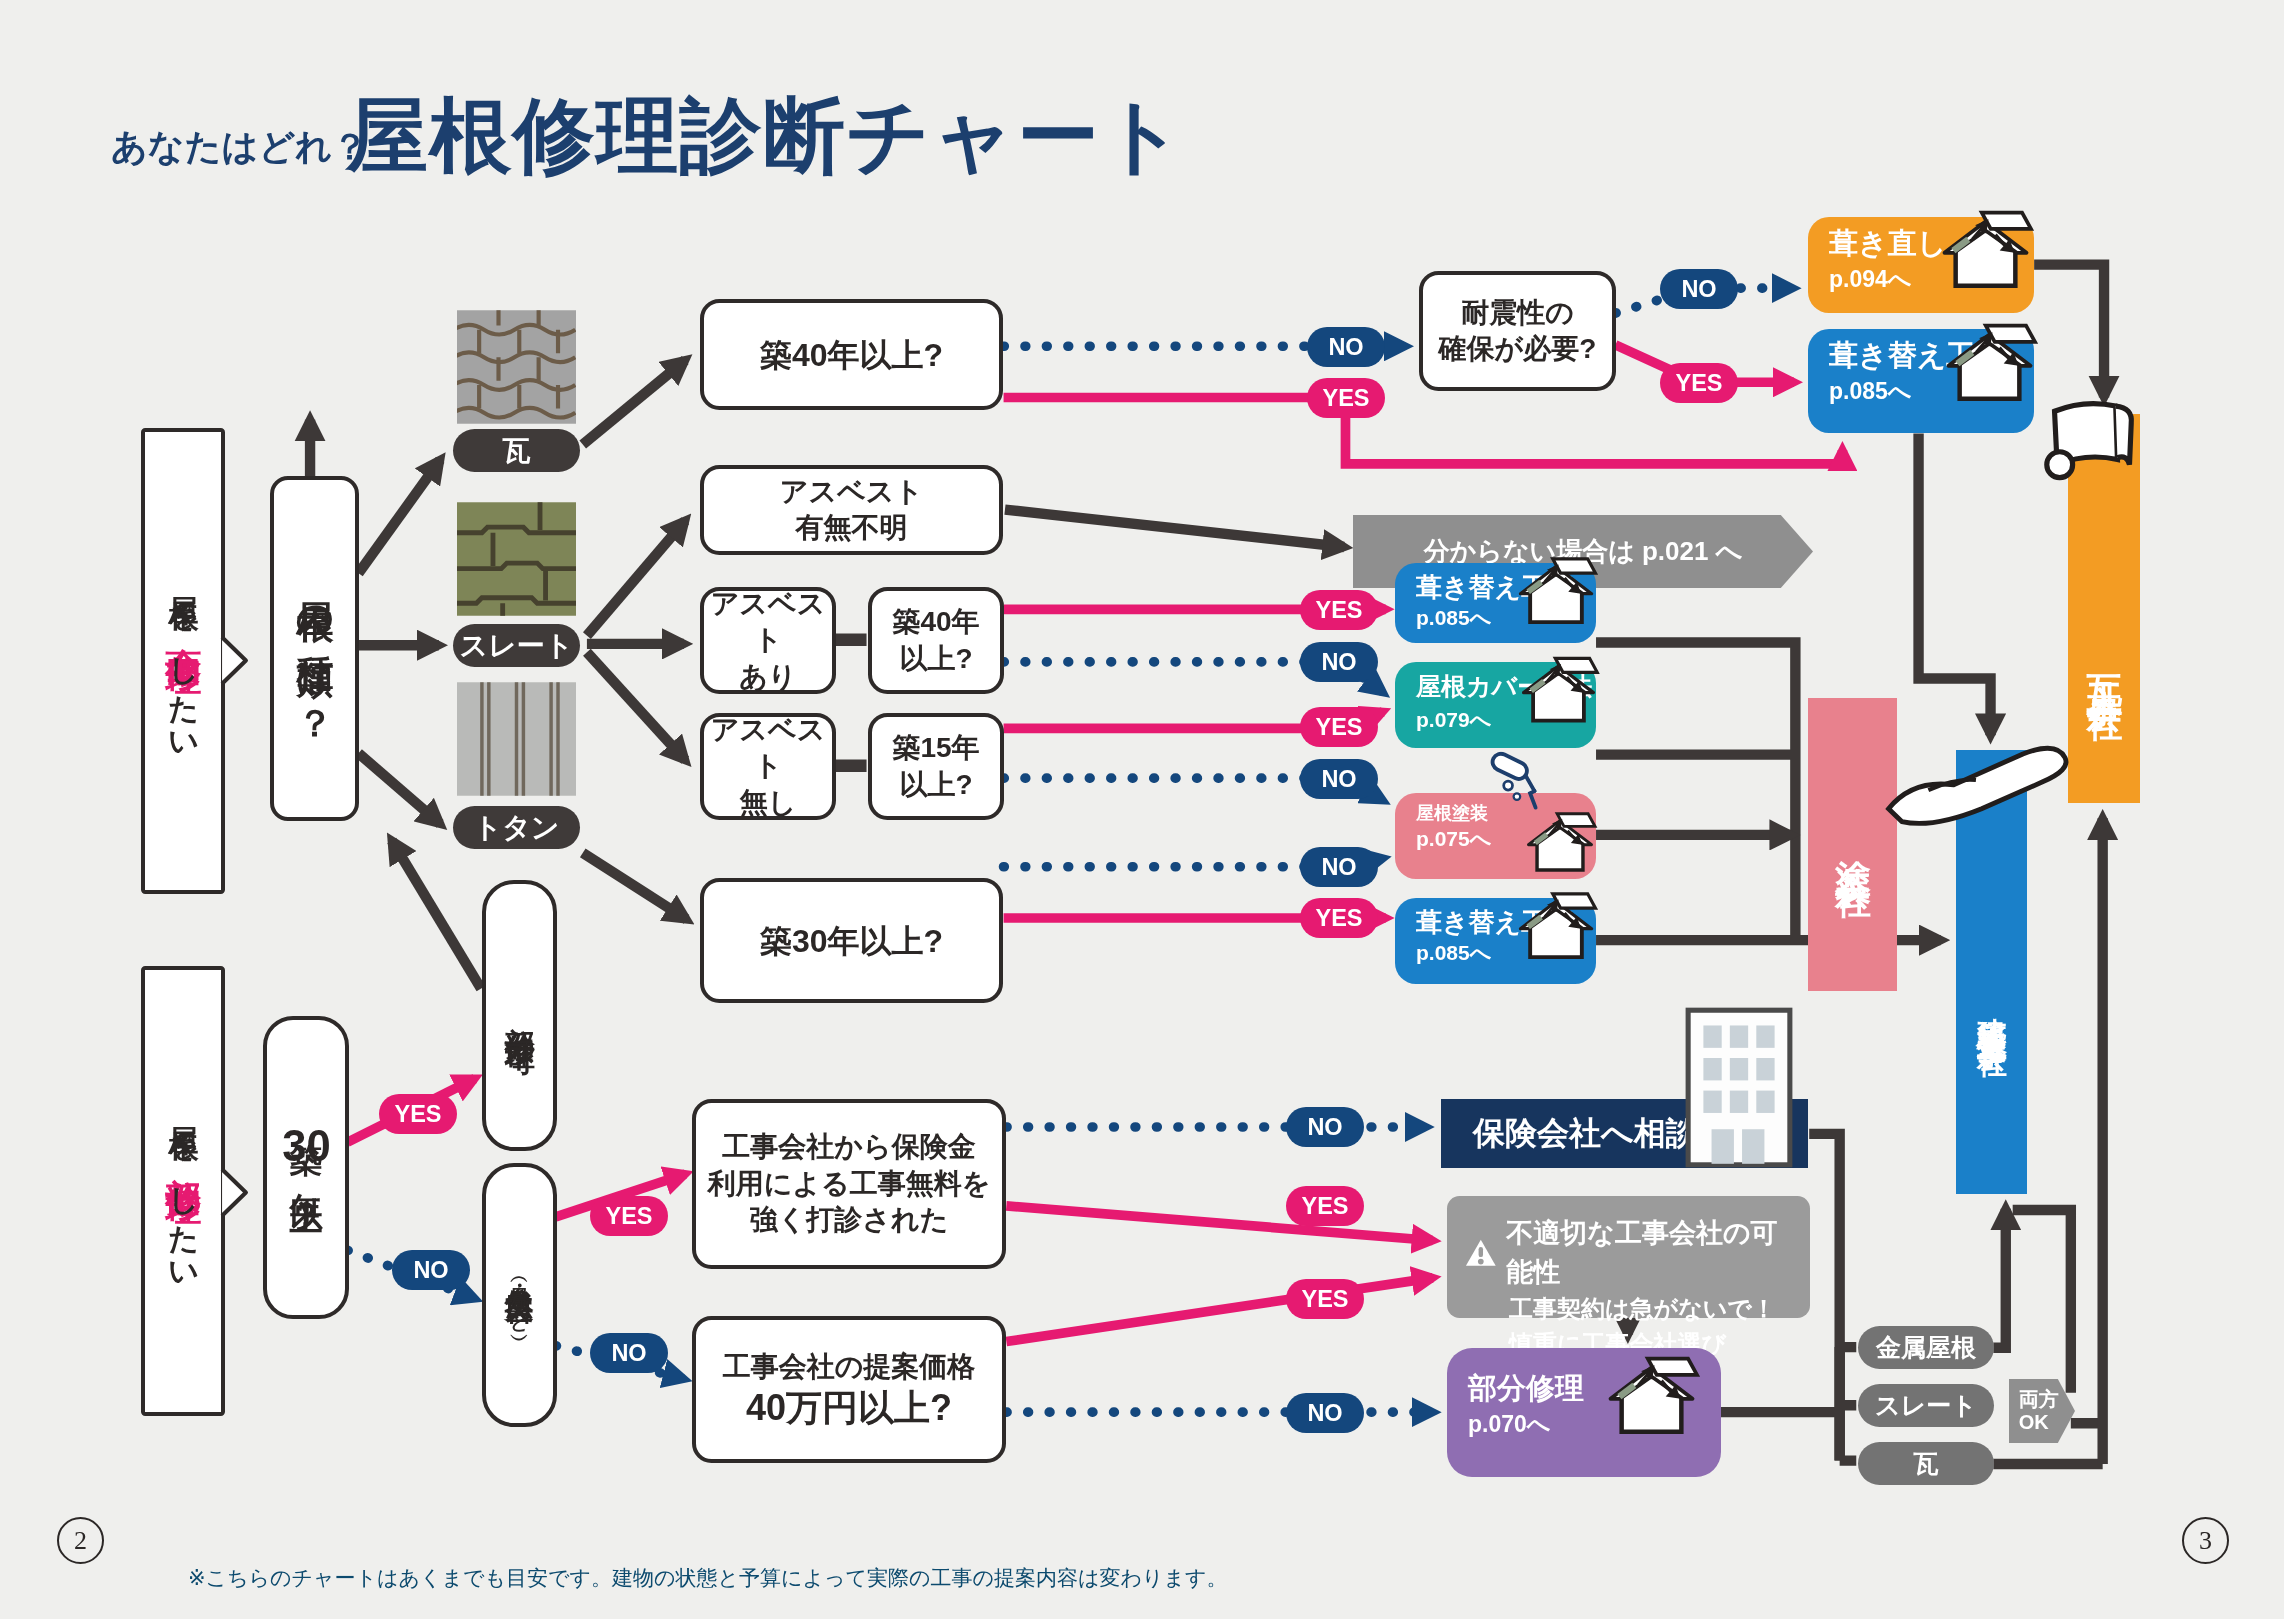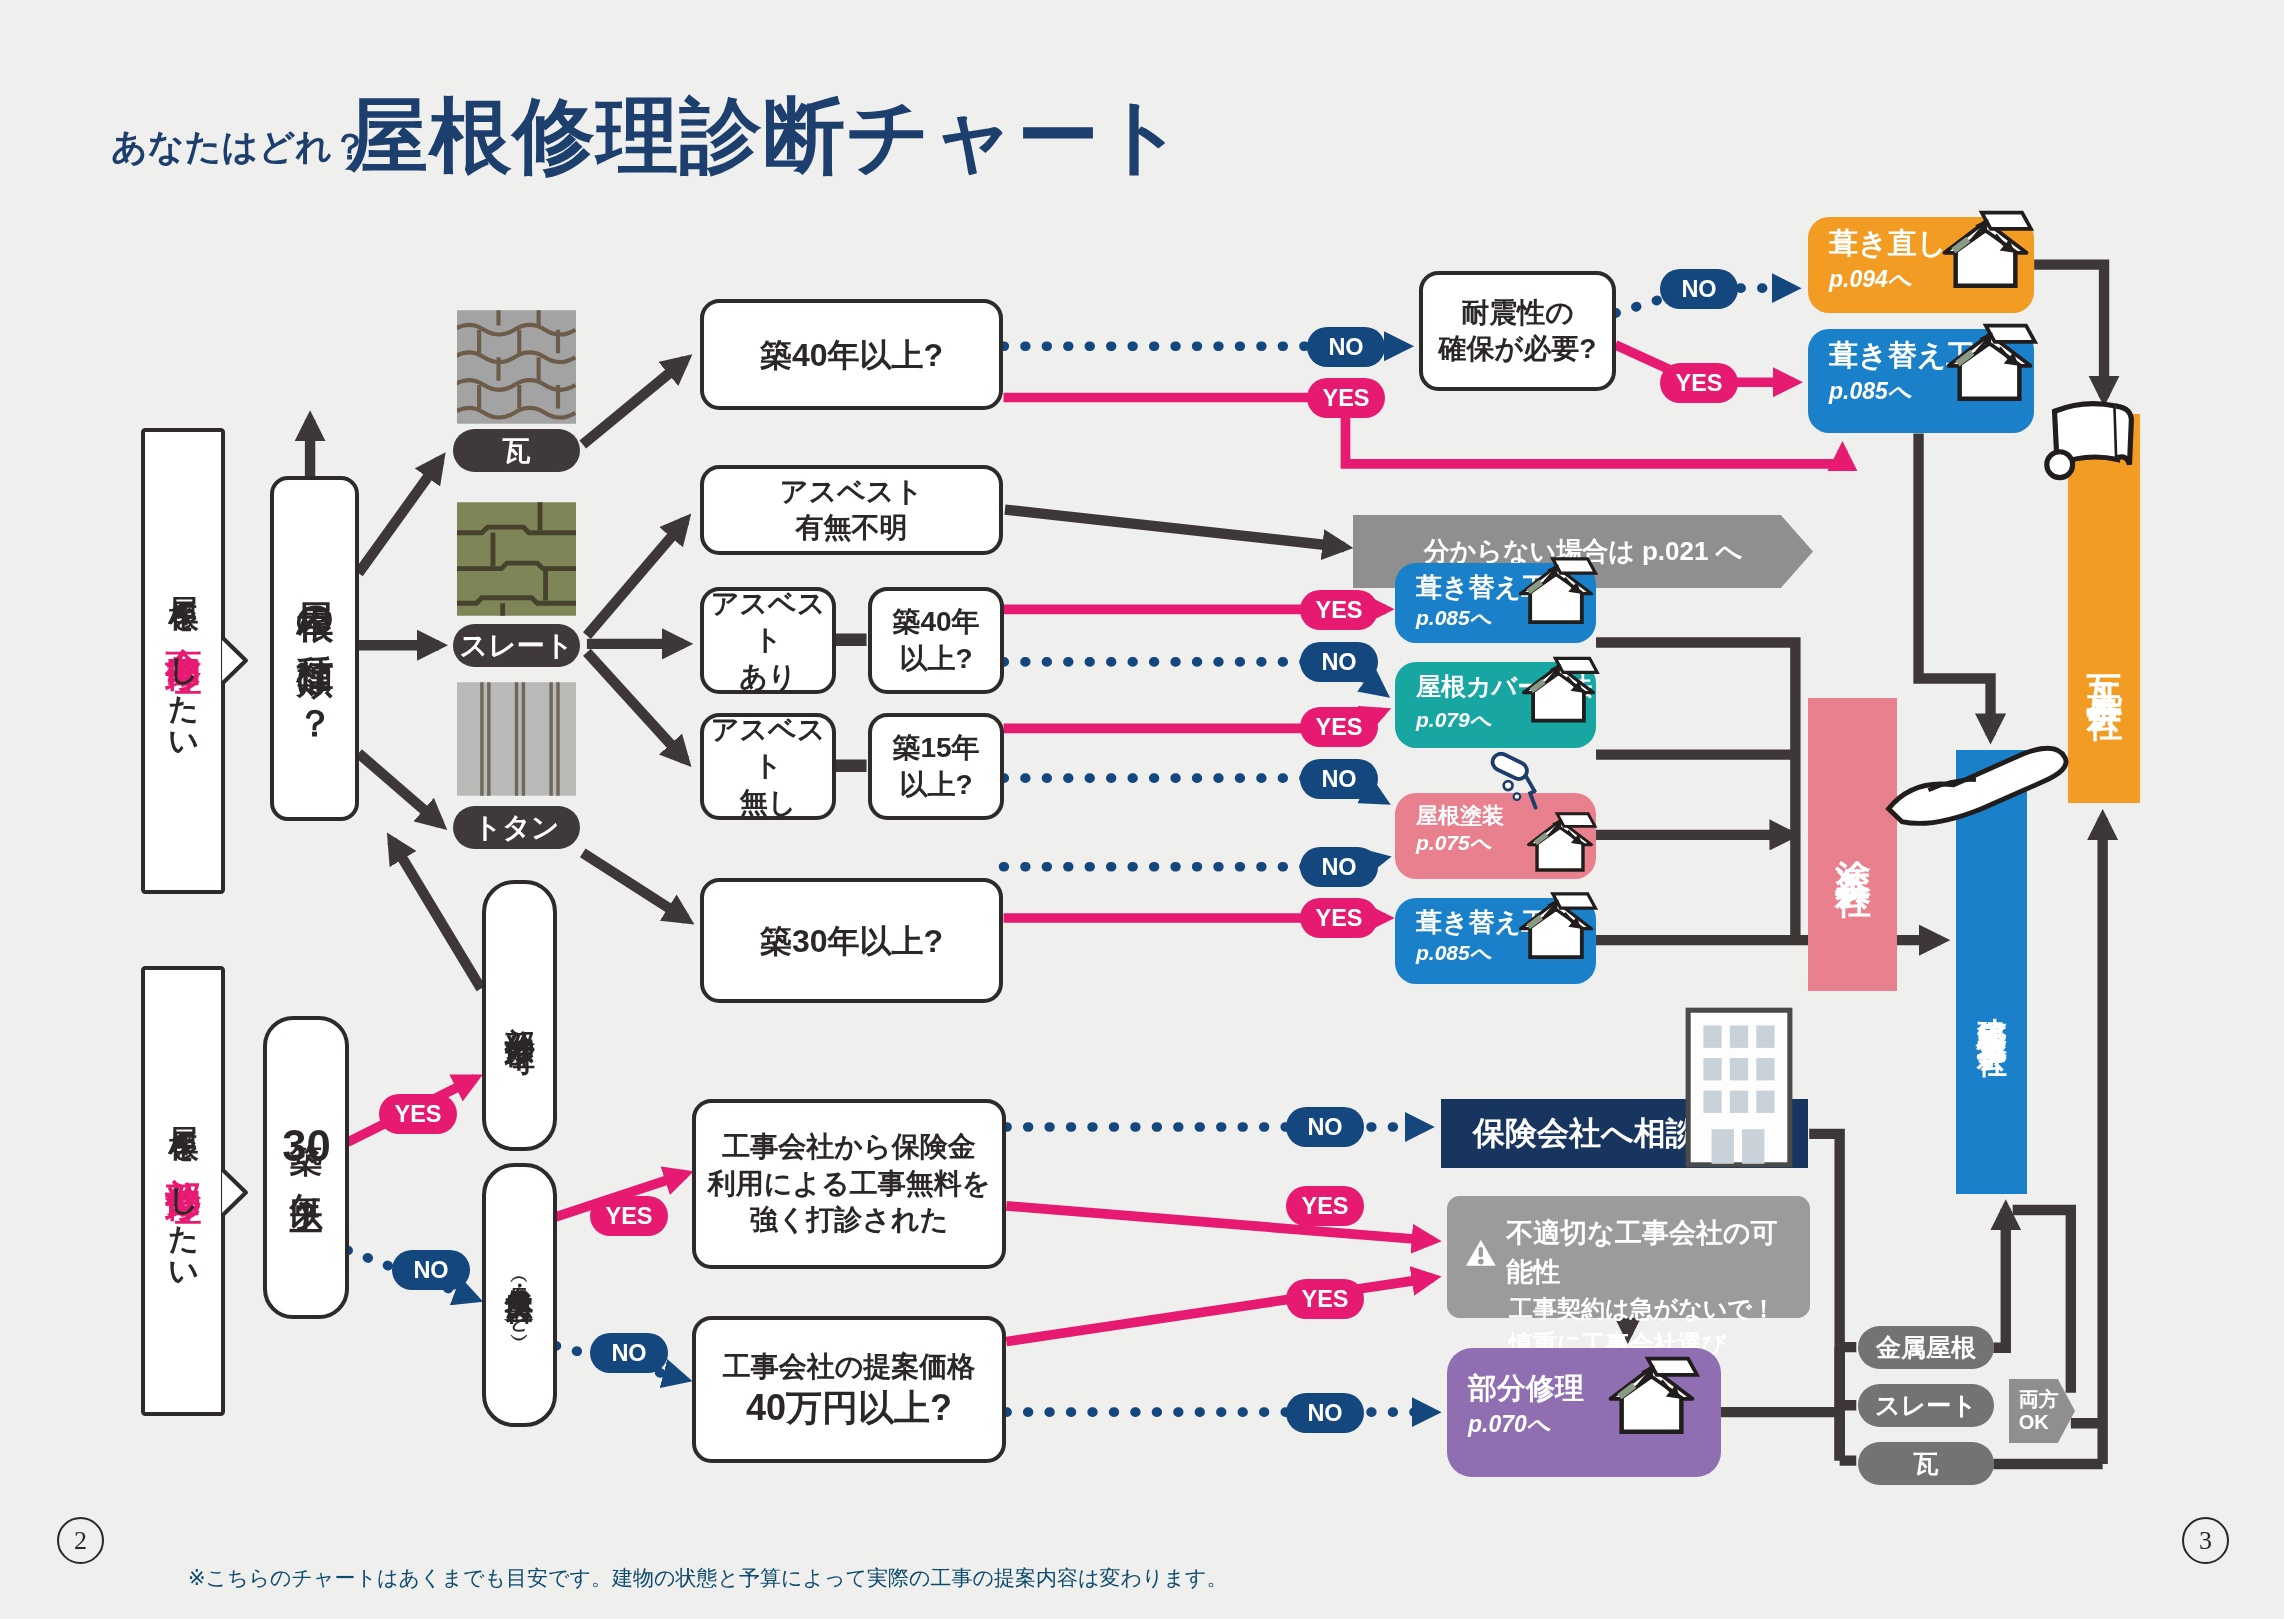--- a/index.html
+++ b/index.html
@@ -30,21 +30,21 @@
   }
   .vtext{writing-mode:vertical-rl;text-orientation:mixed;letter-spacing:4.2px;font-weight:bold;}
   .tcy{text-combine-upright:all;font-size:44px;}
   .pink-em{color:#e61a71;font-size:36px;}
   
   .result{
     border-radius:21px;color:#fff;z-index:2;box-sizing:border-box;
     padding:9.7px 0 0 21px;position:absolute;
   }
   .result .r-title{font-size:29px;font-weight:bold;line-height:1.15;}
-  .result .r-page{font-size:23px;font-weight:bold;margin-top:4.2px;font-style:italic;}
+  .result .r-page{font-size:23px;font-weight:bold;margin-top:4.2px;}
   
   .badge{
     width:78px;height:40px;border-radius:22px;color:#fff;
     display:flex;align-items:center;justify-content:center;
     font-size:23.5px;font-weight:bold;z-index:4;position:absolute;
   }
   .badge.yes{background:#e61a71;}
   .badge.no{background:#14477d;}
   
   .pill-dark{
@@ -350,21 +350,21 @@
     <div class="r-title" style="font-size:25px;">屋根カバー工法</div>
     <div class="r-page" style="font-size:21px;margin-top:6px;">p.079へ</div>
     <div class="iconwrap" style="left:122px;top:-9.7px;">
       <svg width="83" height="73" viewBox="0 0 120 106">
           <use href="#sym-house"></use>
         </svg>
     </div>
   </div>
 
   <div class="abs result" style="left:1395px;top:793px;width:201px;height:86px;background:#e8818d;">
-    <div class="r-title" style="font-size:22px;">屋根塗装</div>
+    <div class="r-title" style="font-size:18px;">屋根塗装</div>
     <div class="r-page" style="font-size:21px;margin-top:1.4px;">p.075へ</div>
     <div class="iconwrap" style="left:90px;top:-42px;">
       <svg width="66" height="78" viewBox="0 0 96 112">
           <use href="#sym-roller"></use>
         </svg>
     </div>
     <div class="iconwrap" style="left:127px;top:15px;">
       <svg width="76" height="66" viewBox="0 0 110 96">
           <use href="#sym-house"></use>
         </svg>

